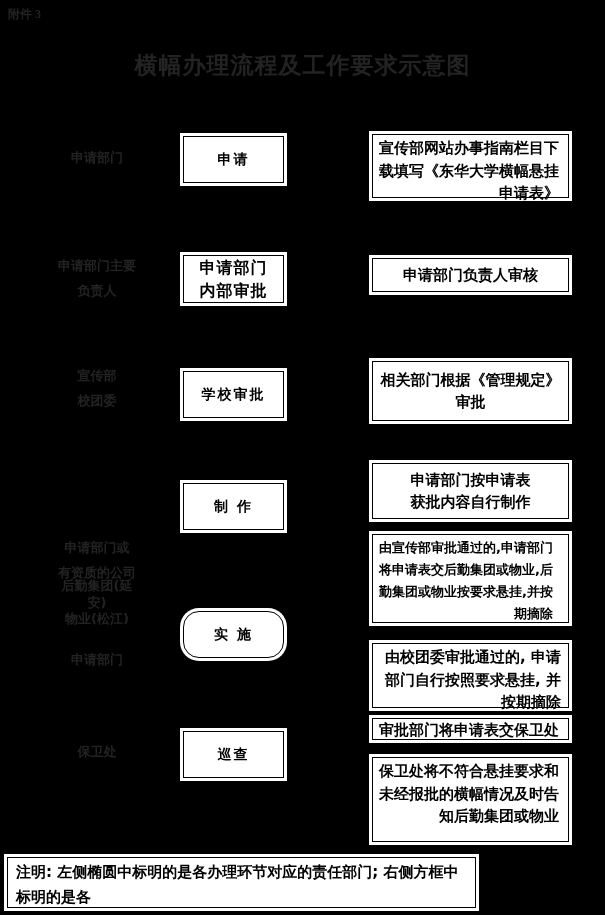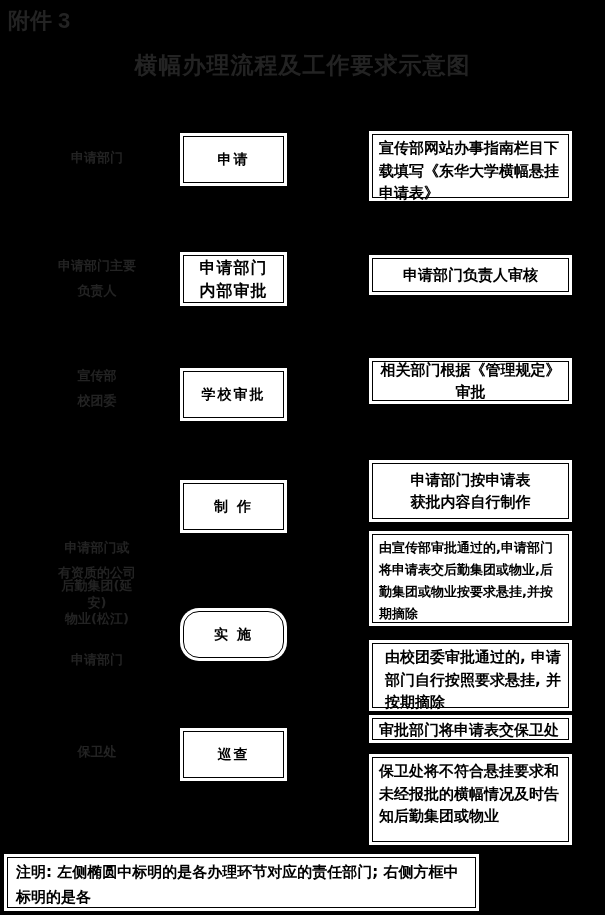--- a/index.html
+++ b/index.html
@@ -4,38 +4,38 @@
 <style>
   html,body{margin:0;padding:0;}
   body{
     width:605px;height:915px;background:#000;position:relative;overflow:hidden;
     font-family:"DejaVu Sans",sans-serif;
   }
   .faint{
     position:absolute;color:#232323;font-weight:bold;white-space:pre-line;
     text-align:center;
   }
-  .attachment{left:8px;top:6px;font-size:22px;font-family:Liberation Sans, sans-serif;}
+  .attachment{left:8px;top:6px;font-size:12px;font-family:Liberation Serif, serif;}
   .title{left:0;top:50px;width:605px;font-size:23px;letter-spacing:1px;}
   .dept{left:12px;width:170px;font-size:13px;line-height:1.9;}
   .dept.tight{line-height:1.27;}
   .wbox{
     position:absolute;background:#fff;border:1px solid #000;
     box-shadow:0 0 0 3px #fff;box-sizing:border-box;color:#000;
     font-weight:bold;white-space:pre-line;display:flex;align-items:center;
   }
   .flow-box{
     left:183px;width:101px;justify-content:center;text-align:center;
     font-size:14px;letter-spacing:2px;line-height:1.45;
   }
   .req-box{
     left:372px;width:197px;font-size:15px;line-height:1.5;padding:2px 6px;
   }
   .req-box.center{justify-content:center;text-align:center;}
-  .req-box.left{justify-content:flex-start;text-align:left;align-items:flex-start;}
+  .req-box.left{justify-content:flex-start;text-align:right;align-items:flex-start;}
   .req-box.small{font-size:13px;line-height:1.7;}
   .footnote{
     left:7px;top:857px;width:469px;height:51px;font-size:15px;line-height:1.65;
     padding:2px 8px;align-items:flex-start;justify-content:flex-start;text-align:left;
   }
 </style>
 </head>
 <body>
 
 <div class="faint attachment">附件 3</div>
@@ -59,21 +59,21 @@
 内部审批</div>
 <div class="wbox flow-box" style="top:371px;height:47px;">学校审批</div>
 <div class="wbox flow-box" style="top:483px;height:47px;">制 作</div>
 <div class="wbox flow-box" style="top:611px;height:47px;border-radius:16px;">实 施</div>
 <div class="wbox flow-box" style="top:731px;height:47px;">巡查</div>
 
 <div class="wbox req-box left" style="top:134px;height:64px;">宣传部网站办事指南栏目下
 载填写《东华大学横幅悬挂
 申请表》</div>
 <div class="wbox req-box center" style="top:258px;height:34px;text-align:center;">申请部门负责人审核</div>
-<div class="wbox req-box center" style="top:361px;height:40px;">相关部门根据《管理规定》
+<div class="wbox req-box center" style="top:361px;height:60px;">相关部门根据《管理规定》
 审批</div>
 <div class="wbox req-box center" style="top:463px;height:56px;">申请部门按申请表
 获批内容自行制作</div>
 <div class="wbox req-box left small" style="top:534px;height:89px;">由宣传部审批通过的,申请部门
 将申请表交后勤集团或物业,后
 勤集团或物业按要求悬挂,并按
 期摘除</div>
 <div class="wbox req-box left" style="top:643px;height:65px;padding-left:12px;">由校团委审批通过的, 申请
 部门自行按照要求悬挂, 并
 按期摘除</div>

